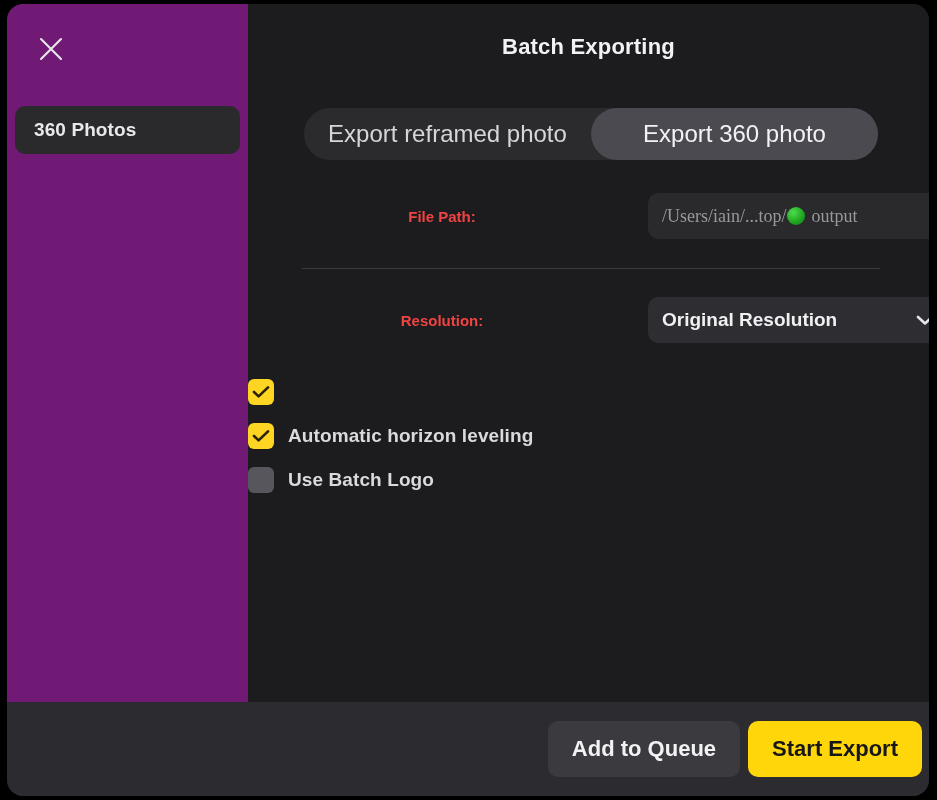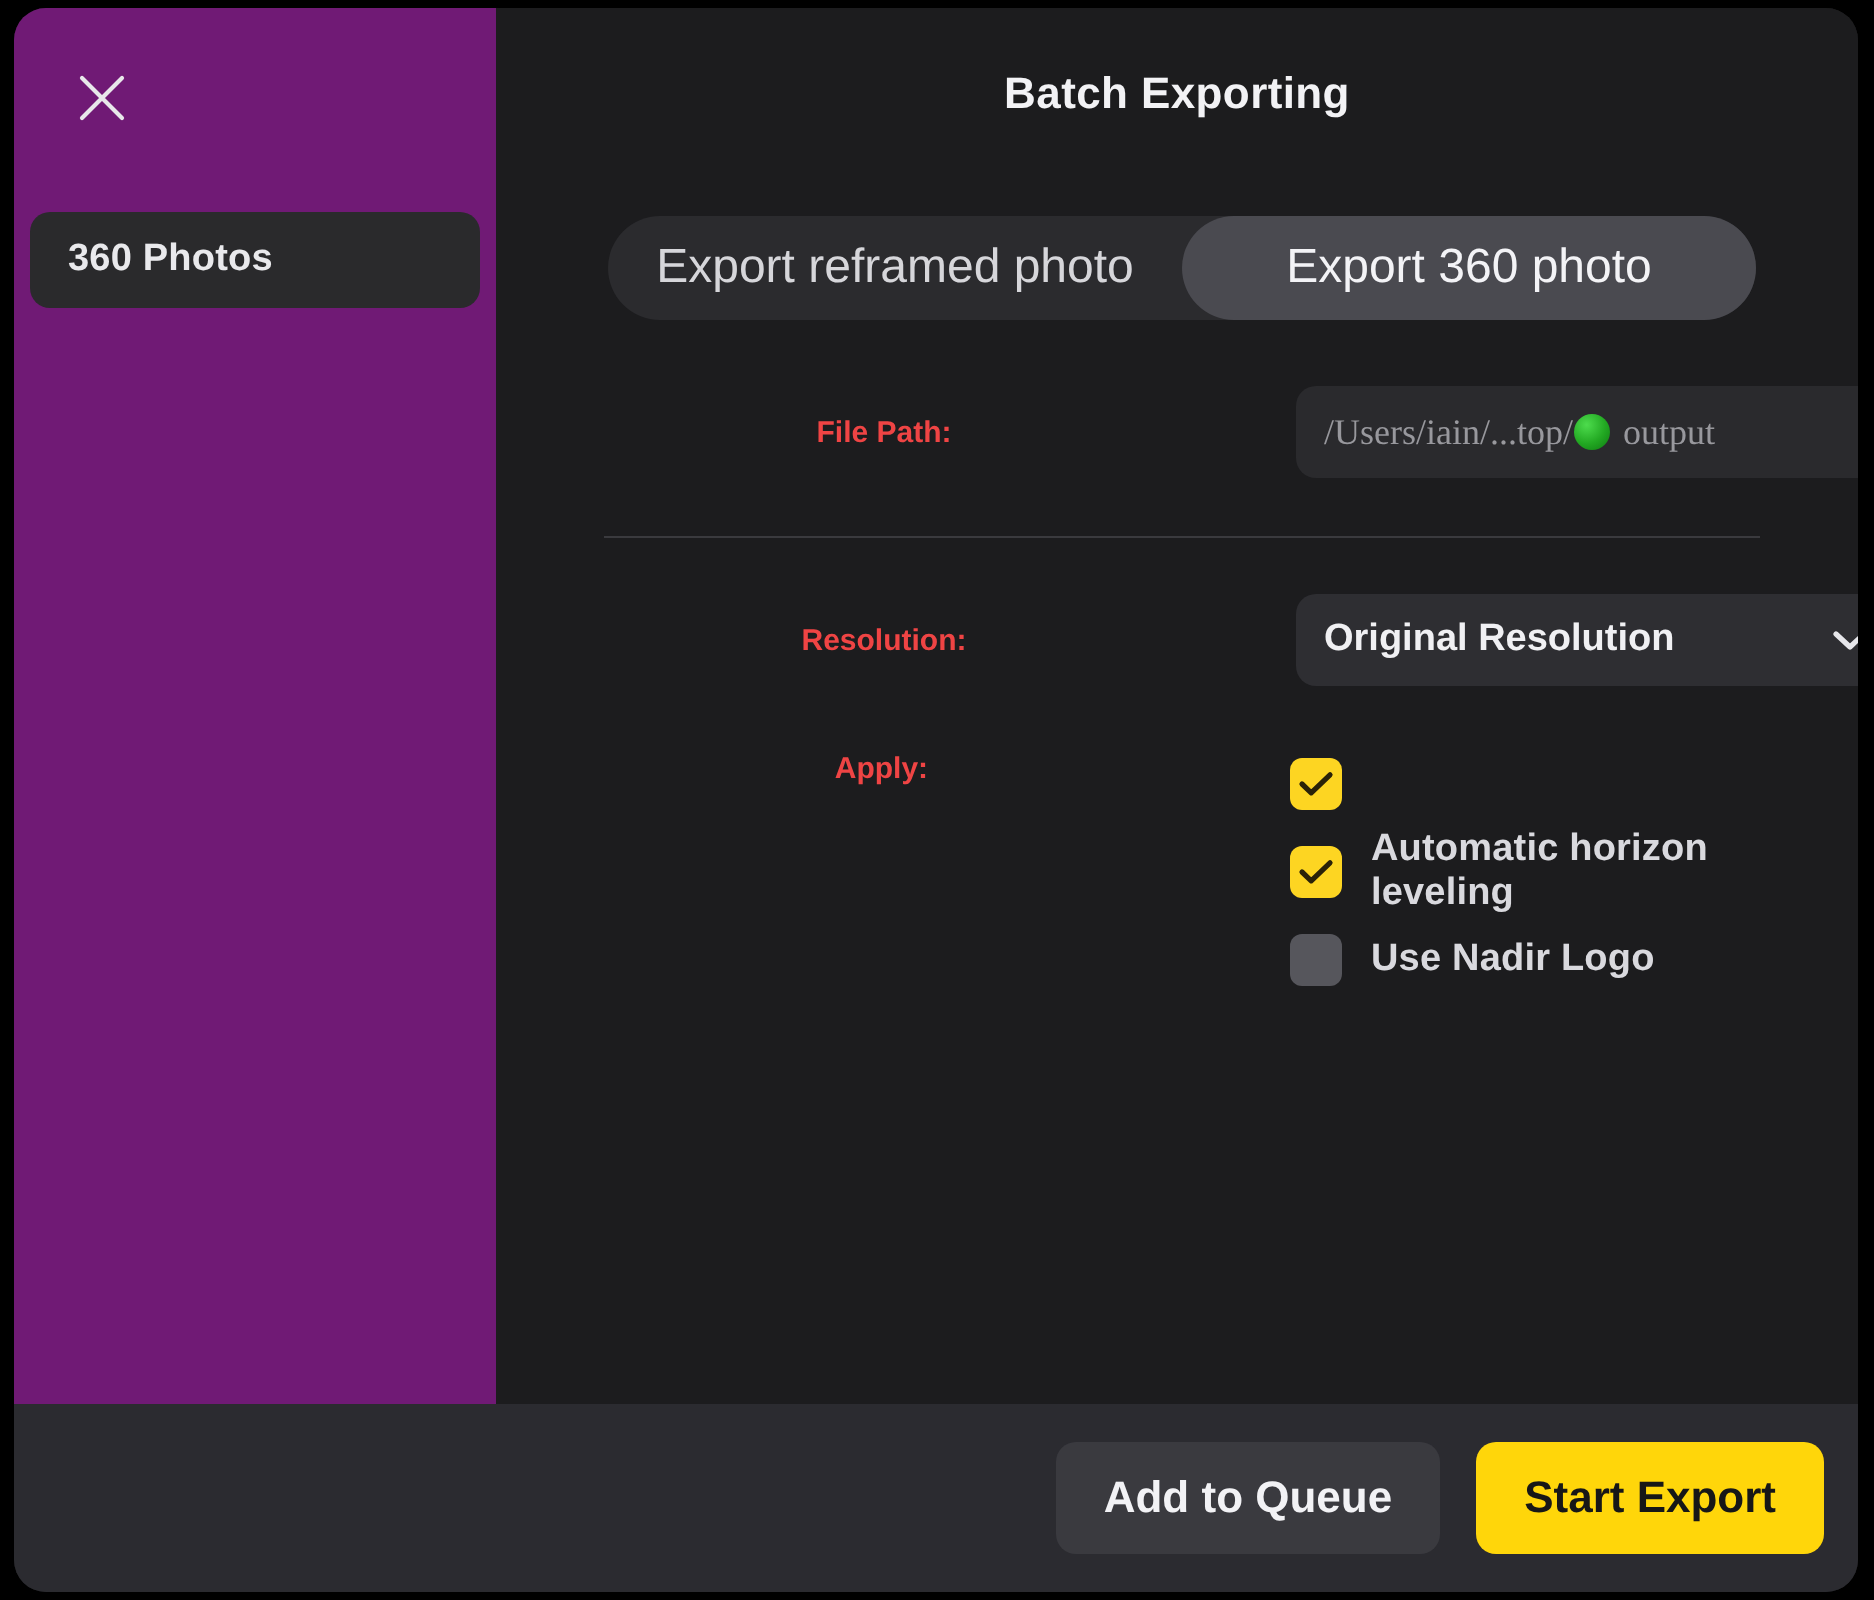--- a/index.html
+++ b/index.html
@@ -232,22 +232,22 @@
     letter-spacing: .1px;
   }
 
   
   #footer {
     flex: 0 0 94px;
     background: #2b2b30;
     display: flex;
     align-items: center;
     justify-content: flex-end;
-    padding-right: 17px;
-    gap: 18px;
+    padding-right: 7px;
+    gap: 8px;
   }
 
   .footer-btn {
     height: 56px;
     border-radius: 10px;
     display: flex;
     align-items: center;
     justify-content: center;
     font-size: 22px;
     font-weight: bold;
@@ -312,21 +312,20 @@
           <span class="chev">
             <svg width="18" height="12" viewBox="0 0 18 12" aria-hidden="true">
               <path d="M2 3 L9 9.5 L16 3" stroke="#e6e6ea" stroke-width="2.6" fill="none" stroke-linecap="round" stroke-linejoin="round"></path>
             </svg>
           </span>
         </div>
 
       </div>
 
       <div class="row" id="row-apply">
-        <div class="row-label">Apply:</div>
         <div id="apply-options">
 
           <div class="check-row">
             <span class="check-box checked">
               <svg width="18" height="14" viewBox="0 0 18 14" aria-hidden="true">
                 <path d="M2 7 L6.6 11.4 L16 2.4" stroke="#2a2208" stroke-width="2.6" fill="none" stroke-linecap="round" stroke-linejoin="round"></path>
               </svg>
             </span>
           </div>
 
@@ -334,21 +333,21 @@
             <span class="check-box checked">
               <svg width="18" height="14" viewBox="0 0 18 14" aria-hidden="true">
                 <path d="M2 7 L6.6 11.4 L16 2.4" stroke="#2a2208" stroke-width="2.6" fill="none" stroke-linecap="round" stroke-linejoin="round"></path>
               </svg>
             </span>
             <span class="check-label">Automatic horizon leveling</span>
           </div>
 
           <div class="check-row">
             <span class="check-box"></span>
-            <span class="check-label">Use Nadir Logo</span>
+            <span class="check-label">Use Batch Logo</span>
           </div>
 
         </div>
       </div>
 
     </div>
   </div>
 
   <div id="footer">
     <div class="footer-btn" id="add-queue-btn">

